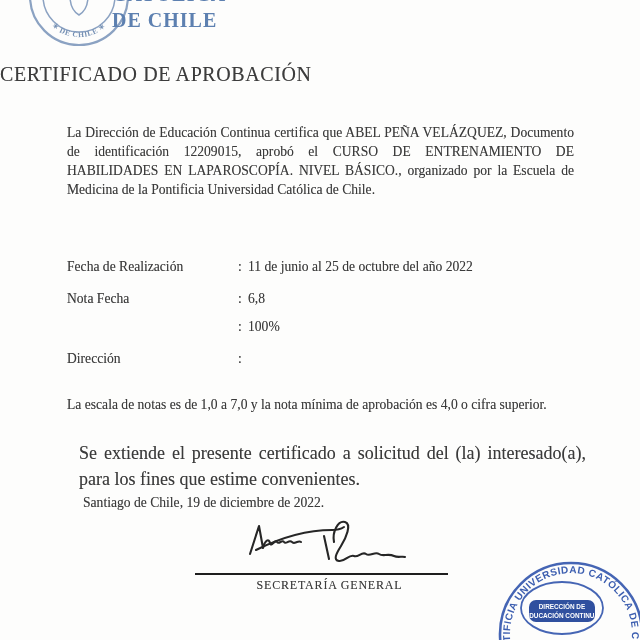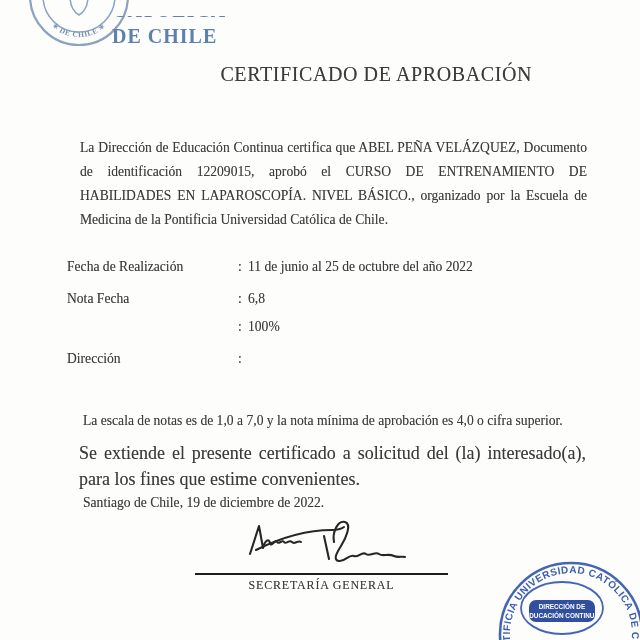--- a/index.html
+++ b/index.html
@@ -8,57 +8,57 @@
     width:640px;height:640px;
     background:#fdfdfc;
     overflow:hidden;
     font-family:"Liberation Serif", serif;
     color:#3b3b3b;
     text-shadow:0 0 0.5px rgba(70,70,70,.45);
   }
   
   .crest{position:absolute;left:28px;top:0;}
   .wordmark{
-    position:absolute;left:112px;top:16px;height:40px;width:150px;
+    position:absolute;left:112px;top:0;height:40px;width:150px;
     overflow:hidden;
   }
   .wordmark-inner{margin-top:-19px;}
   .wordmark-inner div{
     font-size:20px;line-height:26px;font-weight:700;
     letter-spacing:1px;color:#5d80b0;text-shadow:none;
   }
   
   .title{
     position:absolute;top:63px;left:0;width:532px;margin:0;
-    text-align:right;font-size:20px;font-weight:400;
+    text-align:left;font-size:20px;font-weight:400;
     letter-spacing:0.6px;color:#3c3c3c;
   }
   
   .body-par{
-    position:absolute;left:67px;top:123px;width:507px;margin:13px;
-    font-size:13.6px;line-height:24px;text-align:justify;
+    position:absolute;left:67px;top:123px;width:507px;margin:0;
+    font-size:13.6px;line-height:19px;text-align:justify;
   }
   
   .field{position:absolute;left:0;width:568px;height:20px;font-size:13.6px;}
   .field .flabel{position:absolute;left:67px;}
   .field .fsep{position:absolute;left:238px;}
   .field .fval{position:absolute;left:248px;}
   .field.row1{top:259px}
   .field.row2{top:291px}
   .field.row3{top:319px}
   .field.row4{top:351px}
   
-  .note1{position:absolute;left:67px;top:397px;width:520px;margin:16px;font-size:13.6px;}
+  .note1{position:absolute;left:67px;top:397px;width:520px;margin:0;font-size:13.6px;}
   .note2{position:absolute;left:67px;top:428px;width:507px;margin:12px;font-size:18px;line-height:26px;text-align:justify;}
   .place-date{position:absolute;left:67px;top:479px;width:520px;margin:16px;font-size:13.6px;}
   
   .sig-svg{position:absolute;left:238px;top:512px;}
   .sig-line{position:absolute;left:195px;top:573px;width:253px;border-top:2px solid #1e1e1e;}
   .sig-title{
-    position:absolute;left:195px;top:578px;width:253px;margin:0;
+    position:absolute;left:203px;top:578px;width:253px;margin:0;
     text-align:center;font-size:12px;letter-spacing:0.8px;color:#3c3c3c;
   }
   
   .stamp-svg{position:absolute;left:491px;top:554px;}
 </style>
 </head>
 <body>
 
 <div class="page">
 

